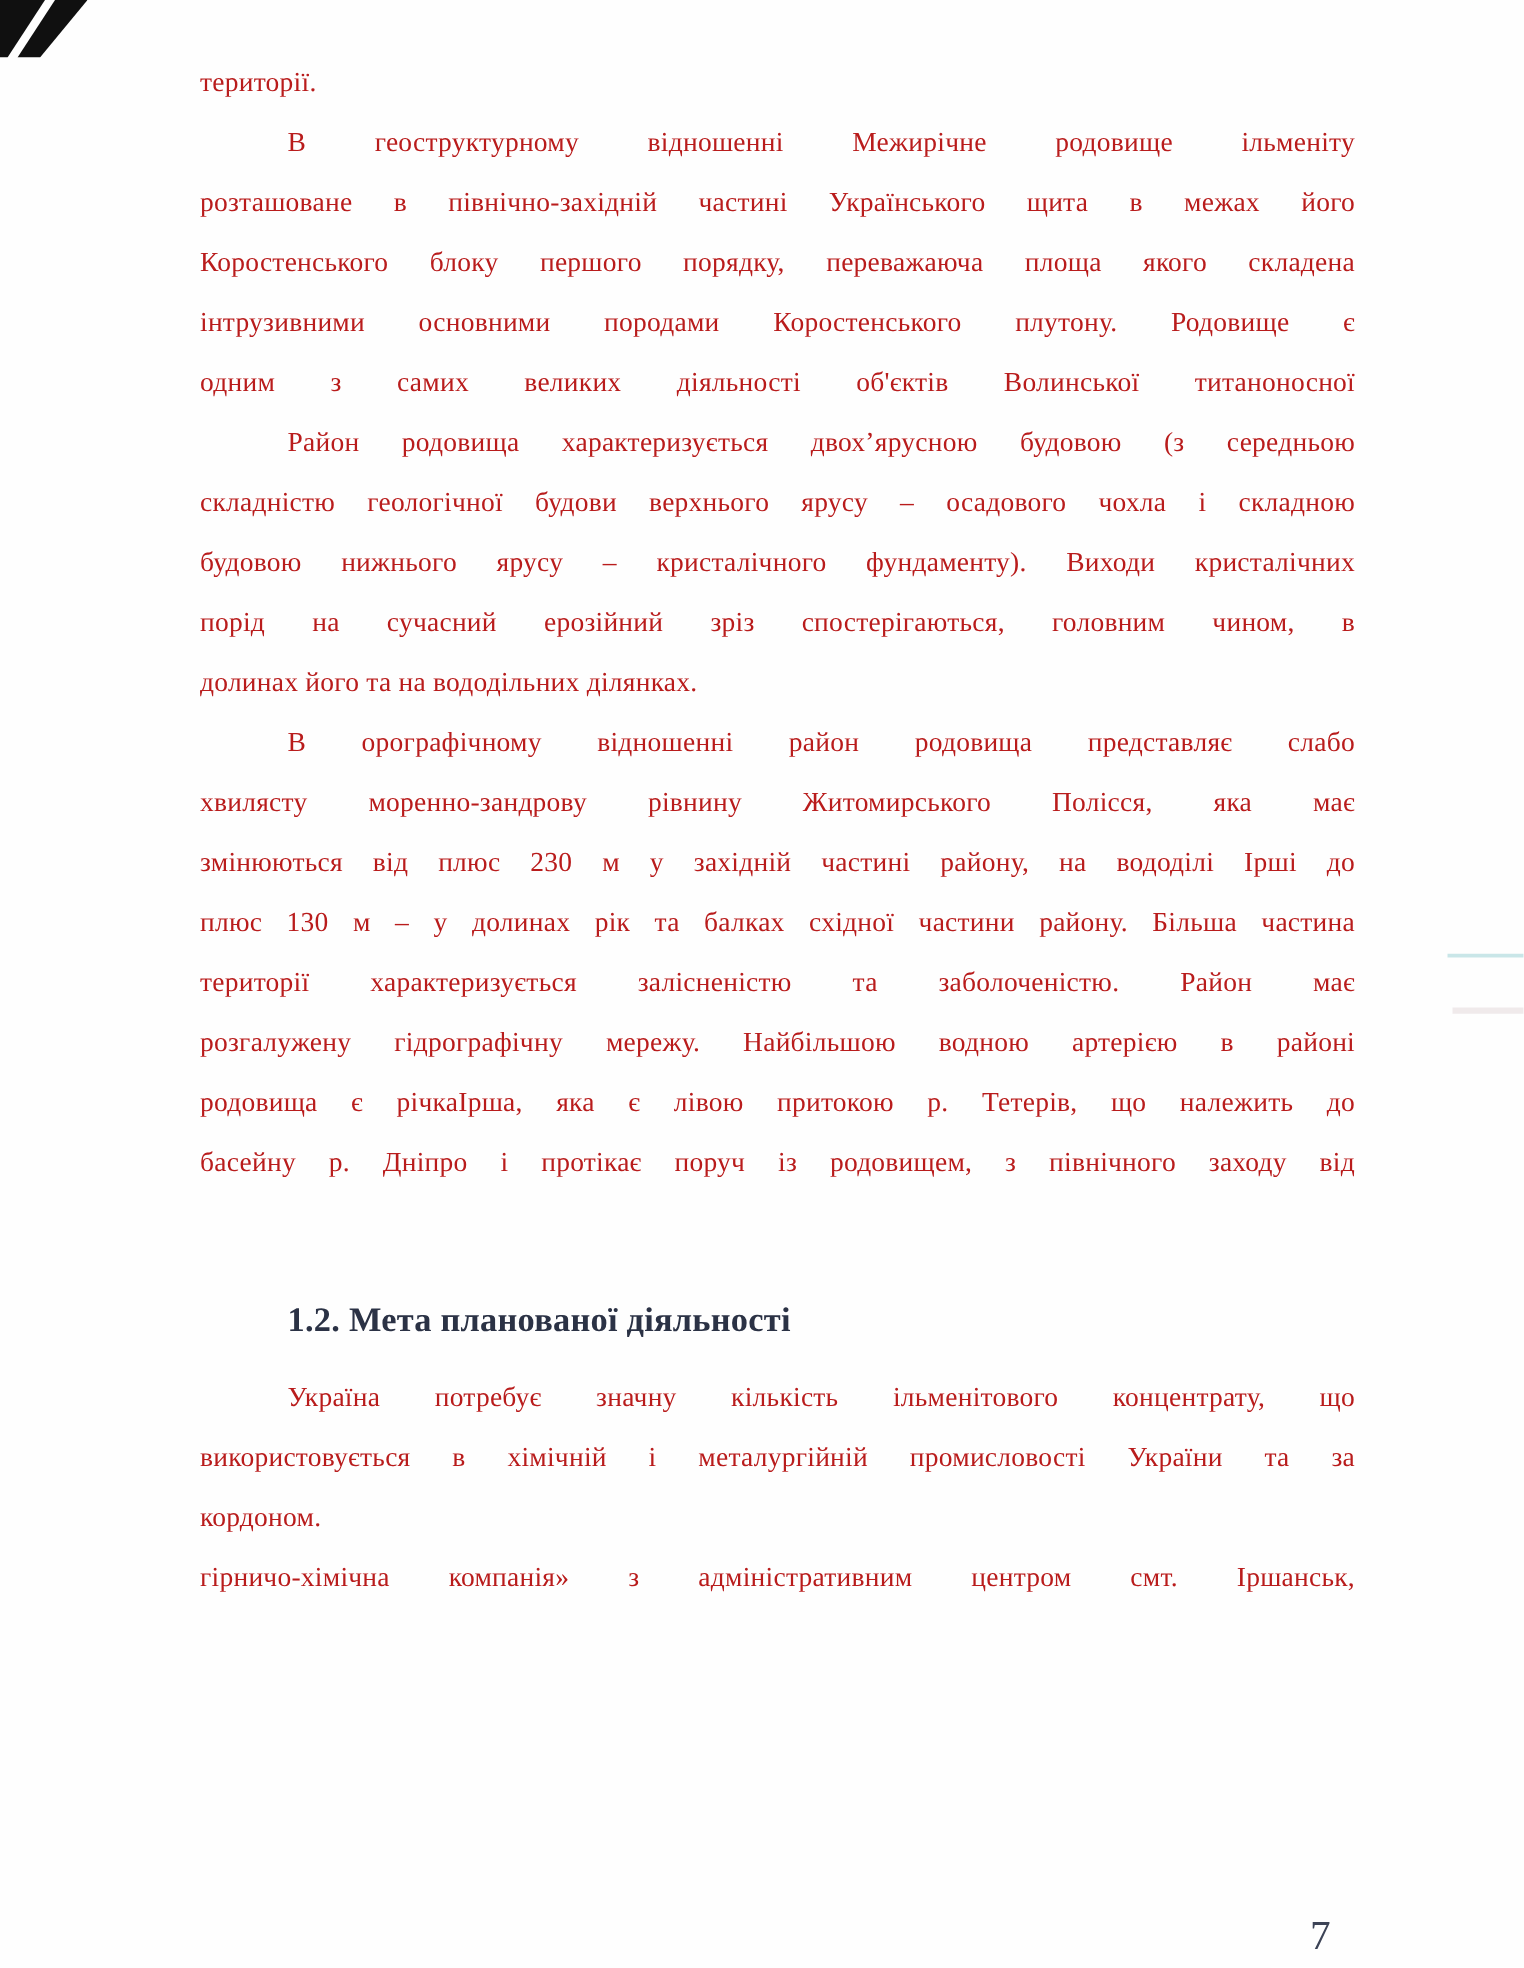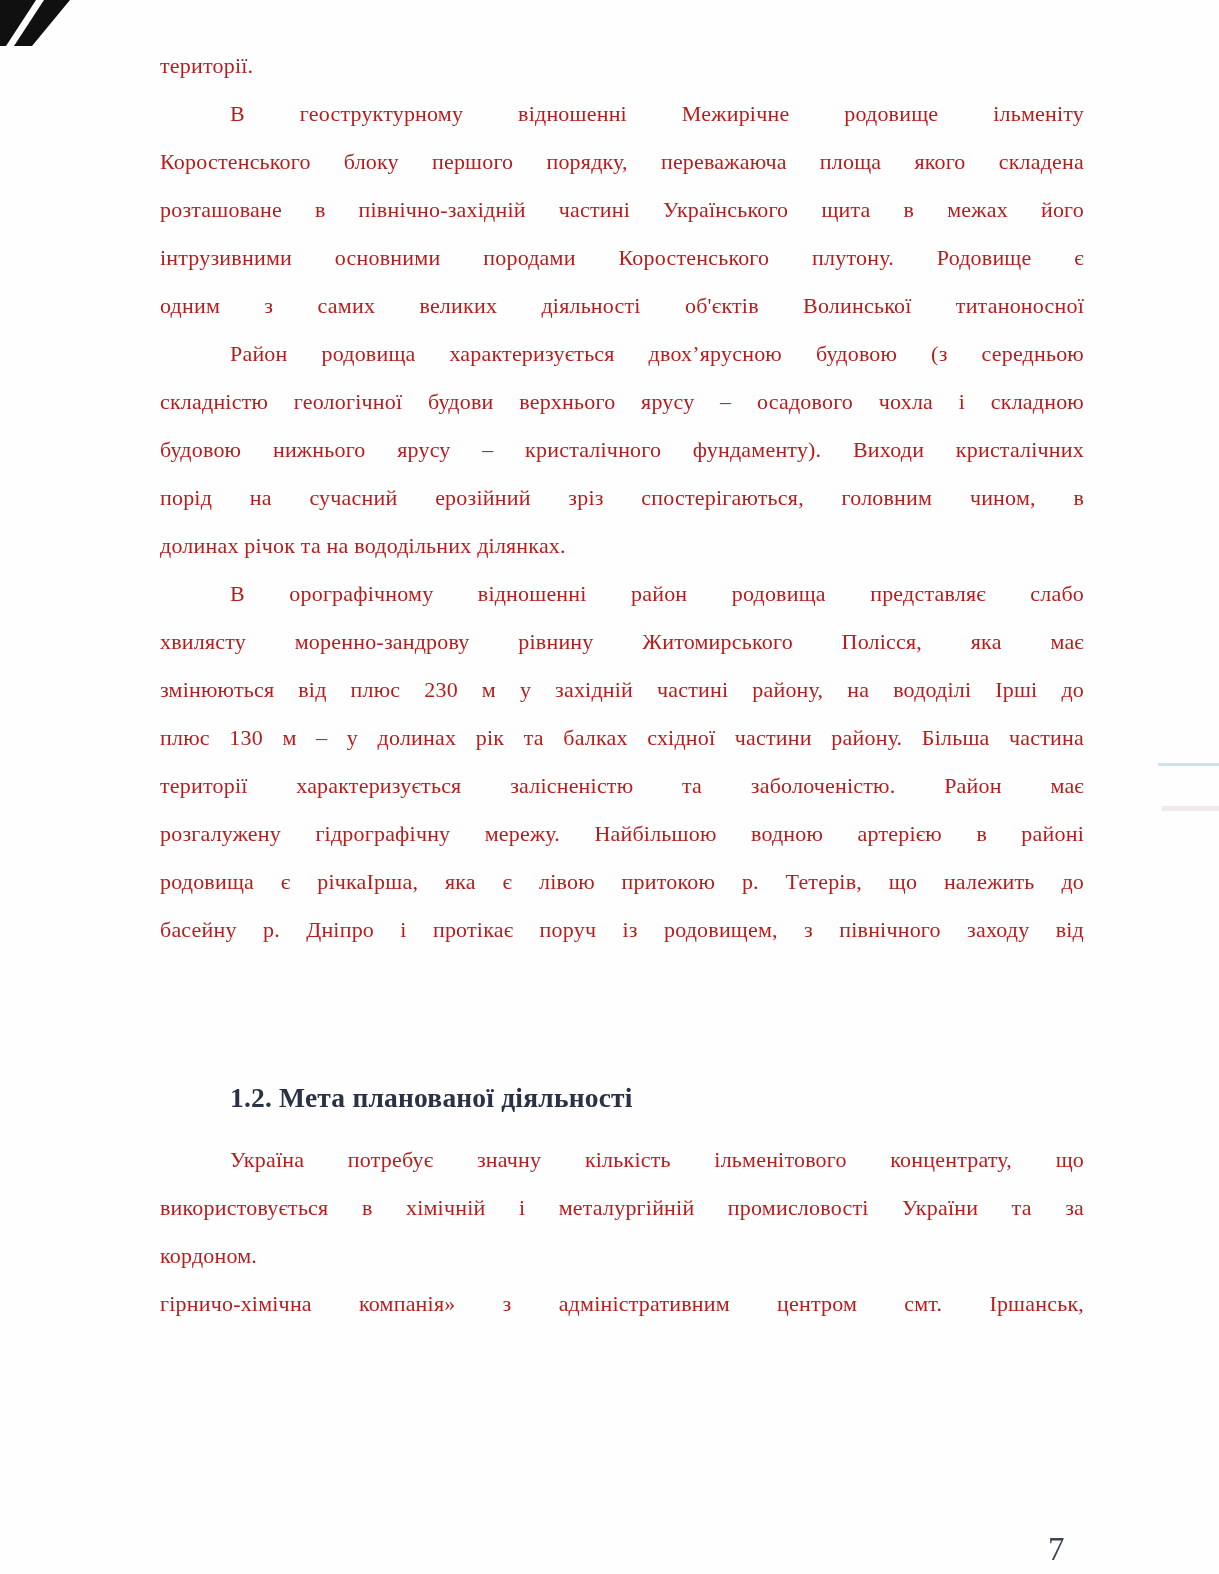--- a/index.html
+++ b/index.html
@@ -39,21 +39,21 @@
     letter-spacing: 0.2px;
   }
   .line.indent { text-indent: 70px; }
   .line.last { text-align-last: left; }
   .heading {
     font-size: 27.5px;
     line-height: 48px;
     font-weight: bold;
     color: #2b3245;
     text-indent: 70px;
-    margin-top: 120px;
+    margin-top: 78px;
     margin-bottom: 14px;
     letter-spacing: 0.2px;
   }
   .page-number {
     position: absolute;
     top: 1531px;
     left: 1048px;
     font-size: 33px;
     color: #3c4356;
   }
@@ -67,29 +67,29 @@
     <polygon points="0,0 36,0 6,46 0,46" fill="#101010"></polygon>
     <polygon points="44,0 70,0 32,46 14,46" fill="#101010"></polygon>
   </svg>
 
   <div class="edge-line edge-line-1"></div>
   <div class="edge-line edge-line-2"></div>
 
   <main class="text-block" id="doc-blocks">
       <div class="line last">території.</div>
       <div class="line indent">В геоструктурному відношенні Межирічне родовище ільменіту</div>
+      <div class="line">розташоване в північно-західній частині Українського щита в межах його</div>
       <div class="line">Коростенського блоку першого порядку, переважаюча площа якого складена</div>
-      <div class="line">розташоване в північно-західній частині Українського щита в межах його</div>
       <div class="line">інтрузивними основними породами Коростенського плутону. Родовище є</div>
       <div class="line">одним з самих великих діяльності об'єктів Волинської титаноносної</div>
       <div class="line indent">Район родовища характеризується двох’ярусною будовою (з середньою</div>
       <div class="line">складністю геологічної будови верхнього ярусу – осадового чохла і складною</div>
       <div class="line">будовою нижнього ярусу – кристалічного фундаменту). Виходи кристалічних</div>
       <div class="line">порід на сучасний ерозійний зріз спостерігаються, головним чином, в</div>
-      <div class="line last">долинах річок та на вододільних ділянках.</div>
+      <div class="line last">долинах його та на вододільних ділянках.</div>
       <div class="line indent">В орографічному відношенні район родовища представляє слабо</div>
       <div class="line">хвилясту моренно-зандрову рівнину Житомирського Полісся, яка має</div>
       <div class="line">змінюються від плюс 230 м у західній частині району, на вододілі Ірші до</div>
       <div class="line">плюс 130 м – у долинах рік та балках східної частини району. Більша частина</div>
       <div class="line">території характеризується залісненістю та заболоченістю. Район має</div>
       <div class="line">розгалужену гідрографічну мережу. Найбільшою водною артерією в районі</div>
       <div class="line">родовища є річкаІрша, яка є лівою притокою р. Тетерів, що належить до</div>
       <div class="line">басейну р. Дніпро і протікає поруч із родовищем, з північного заходу від</div>
       <div class="heading">1.2. Мета планованої діяльності</div>
       <div class="line indent">Україна потребує значну кількість ільменітового концентрату, що</div>

